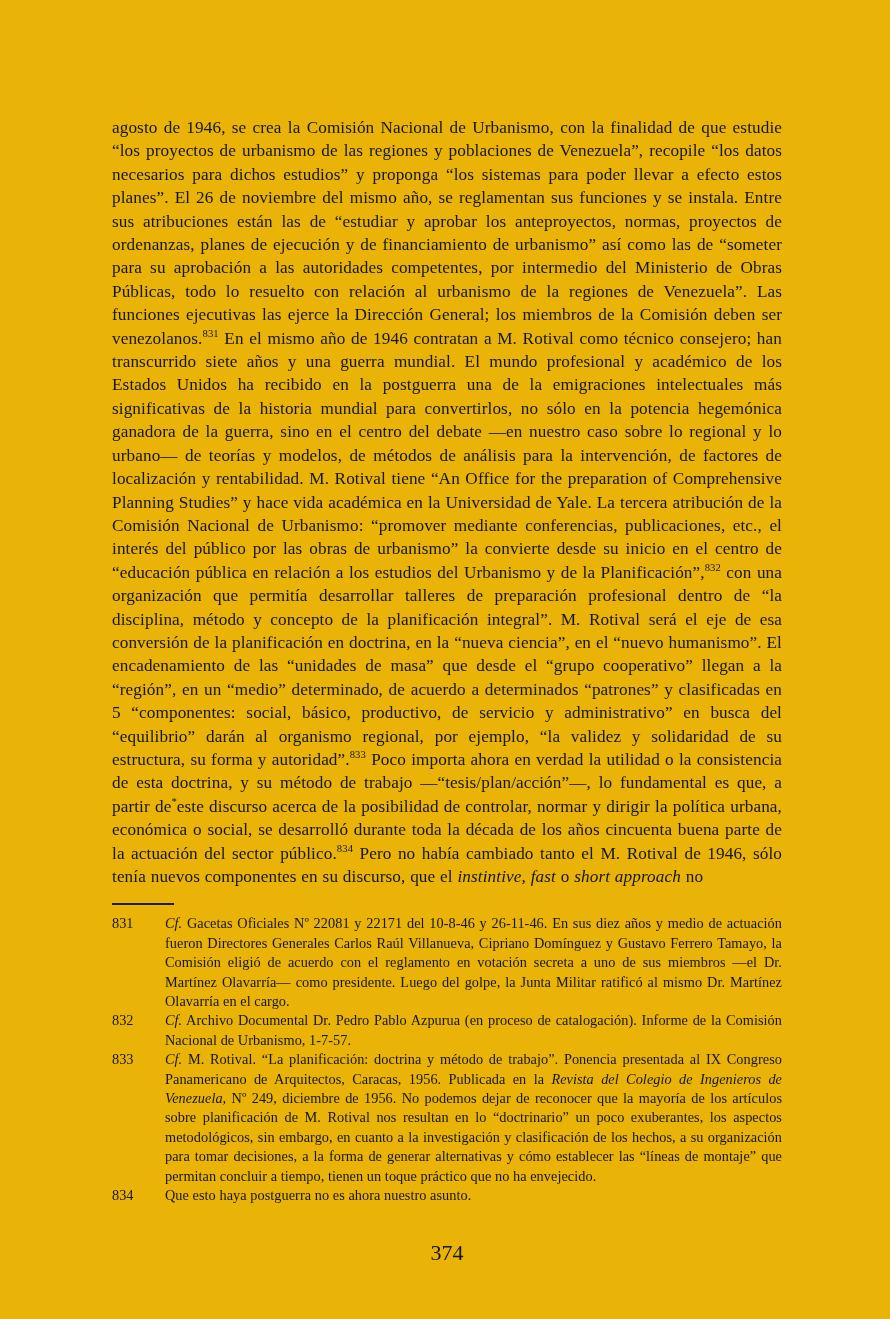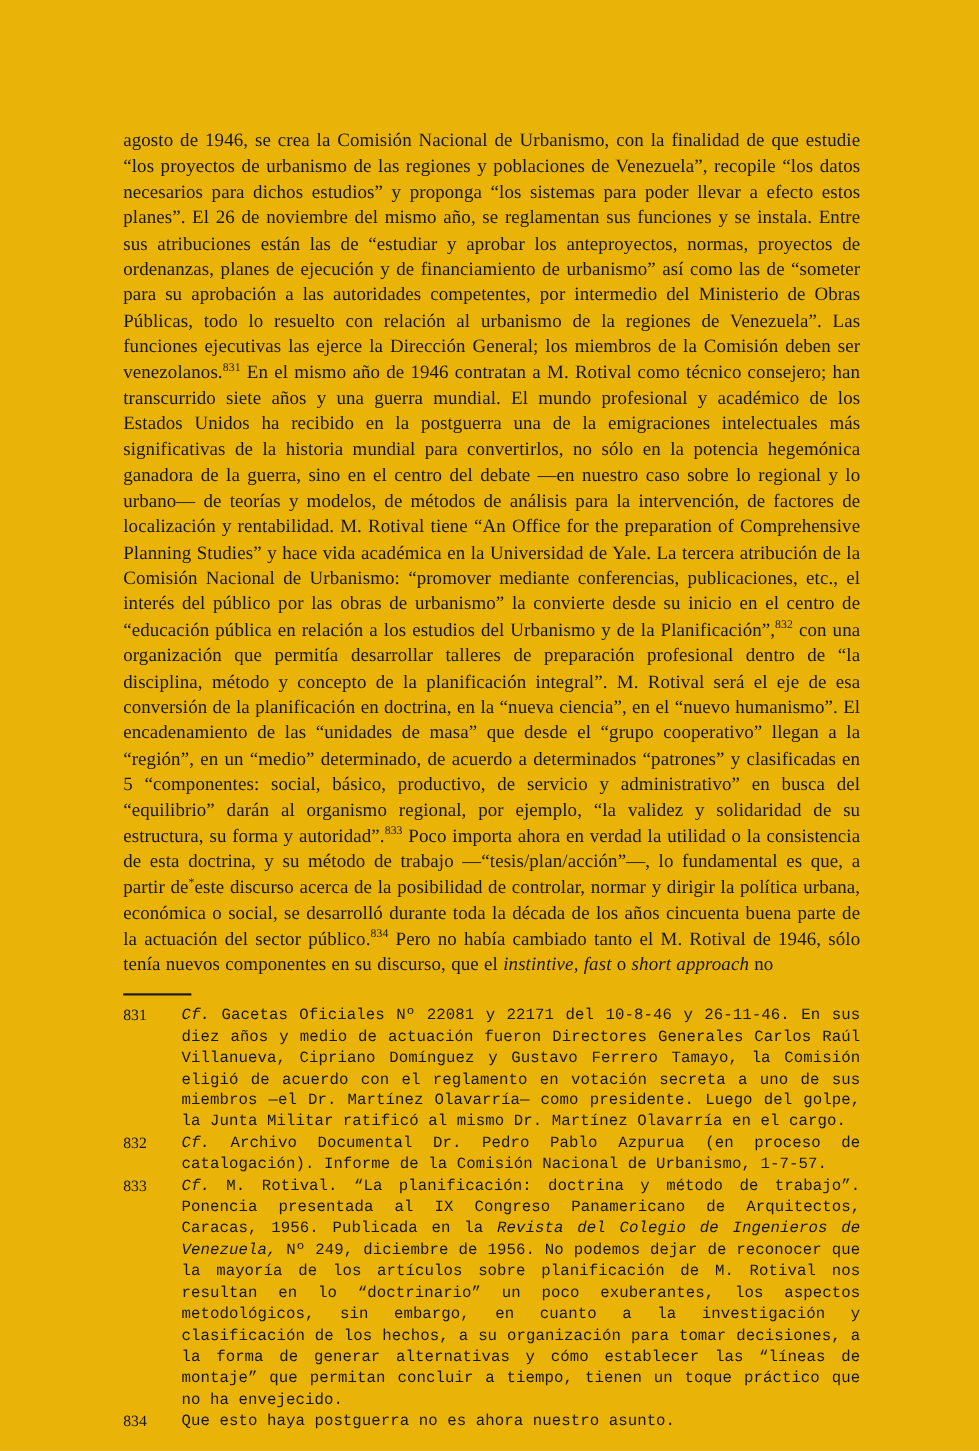--- a/index.html
+++ b/index.html
@@ -54,21 +54,20 @@
     align-items: flex-start;
   }
   .fn-num {
     flex: none;
     width: 53px;
   }
   .fn-text {
     flex: 1;
     text-align: justify;
     letter-spacing: 0.05px;
-    font-family: Liberation Mono, monospace;
   }
   .page-number {
     margin-top: 34px;
     width: 670px;
     text-align: center;
     font-size: 22px;
     line-height: 26px;
   }
 </style>
 </head>
@@ -89,14 +88,15 @@
         </div>
         <div class="fn-row">
           <div class="fn-num">833</div>
           <div class="fn-text"><span class="it">Cf.</span><span> M. Rotival. “La planificación: doctrina y método de trabajo”. Ponencia presentada al IX Congreso Panamericano de Arquitectos, Caracas, 1956. Publicada en la </span><span class="it">Revista del Colegio de Ingenieros de Venezuela,</span><span> Nº 249, diciembre de 1956. No podemos dejar de reconocer que la mayoría de los artículos sobre planificación de M. Rotival nos resultan en lo “doctrinario” un poco exuberantes, los aspectos metodológicos, sin embargo, en cuanto a la investigación y clasificación de los hechos, a su organización para tomar decisiones, a la forma de generar alternativas y cómo establecer las “líneas de montaje” que permitan concluir a tiempo, tienen un toque práctico que no ha envejecido.</span></div>
         </div>
         <div class="fn-row">
           <div class="fn-num">834</div>
           <div class="fn-text"><span>Que esto haya postguerra no es ahora nuestro asunto.</span></div>
         </div>
       </div>
+    <div class="page-number">374</div>
   </div>
 </div>
 
 </body></html>

